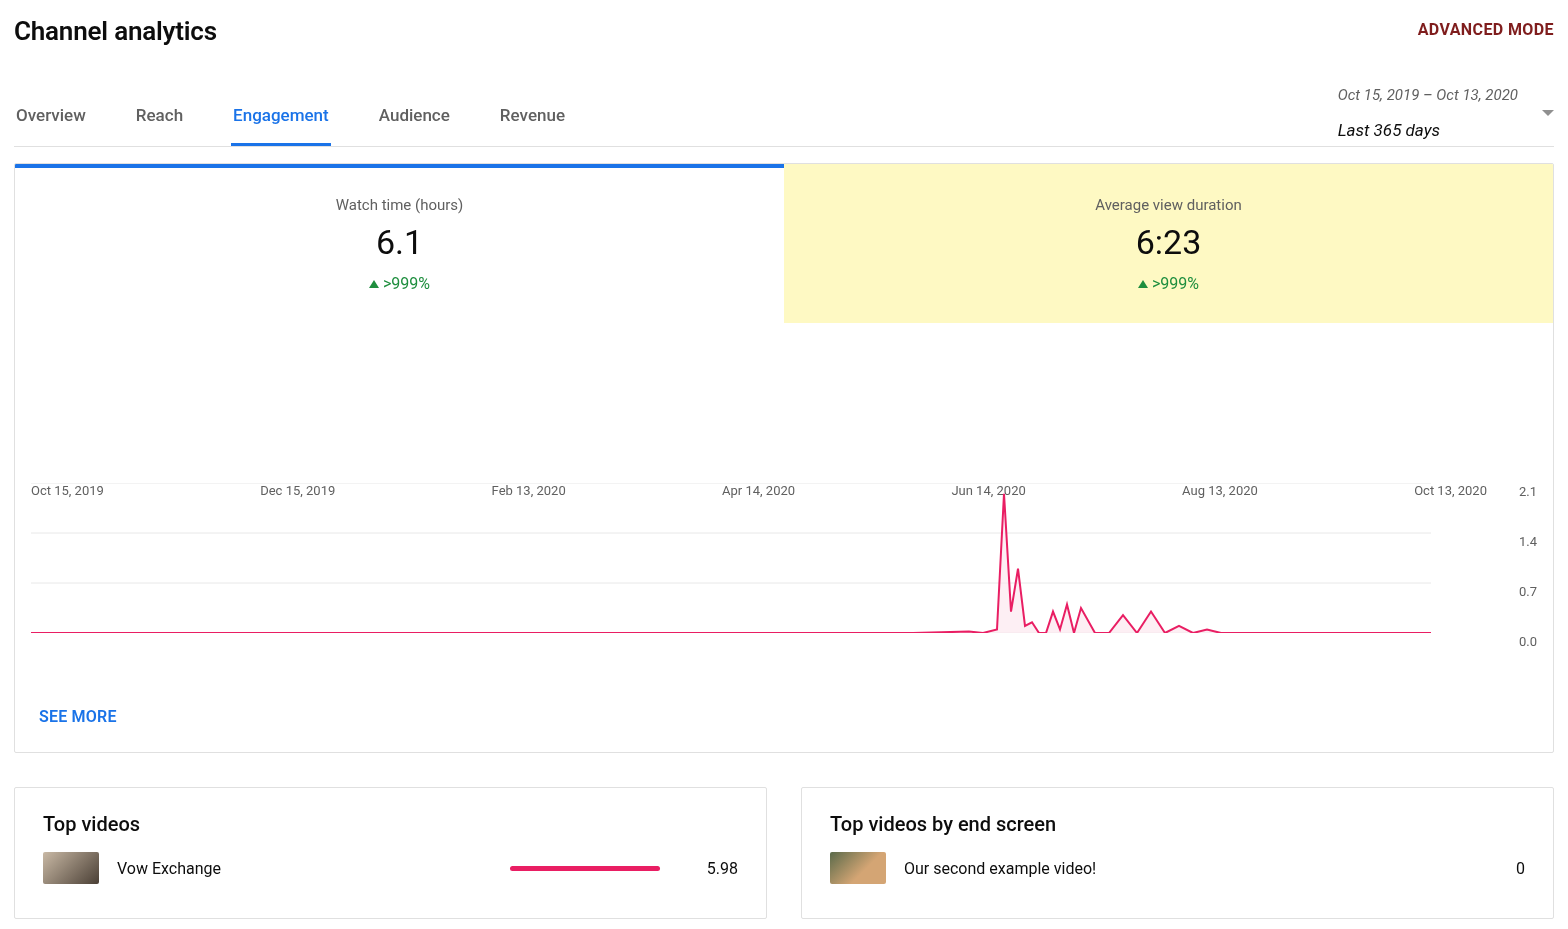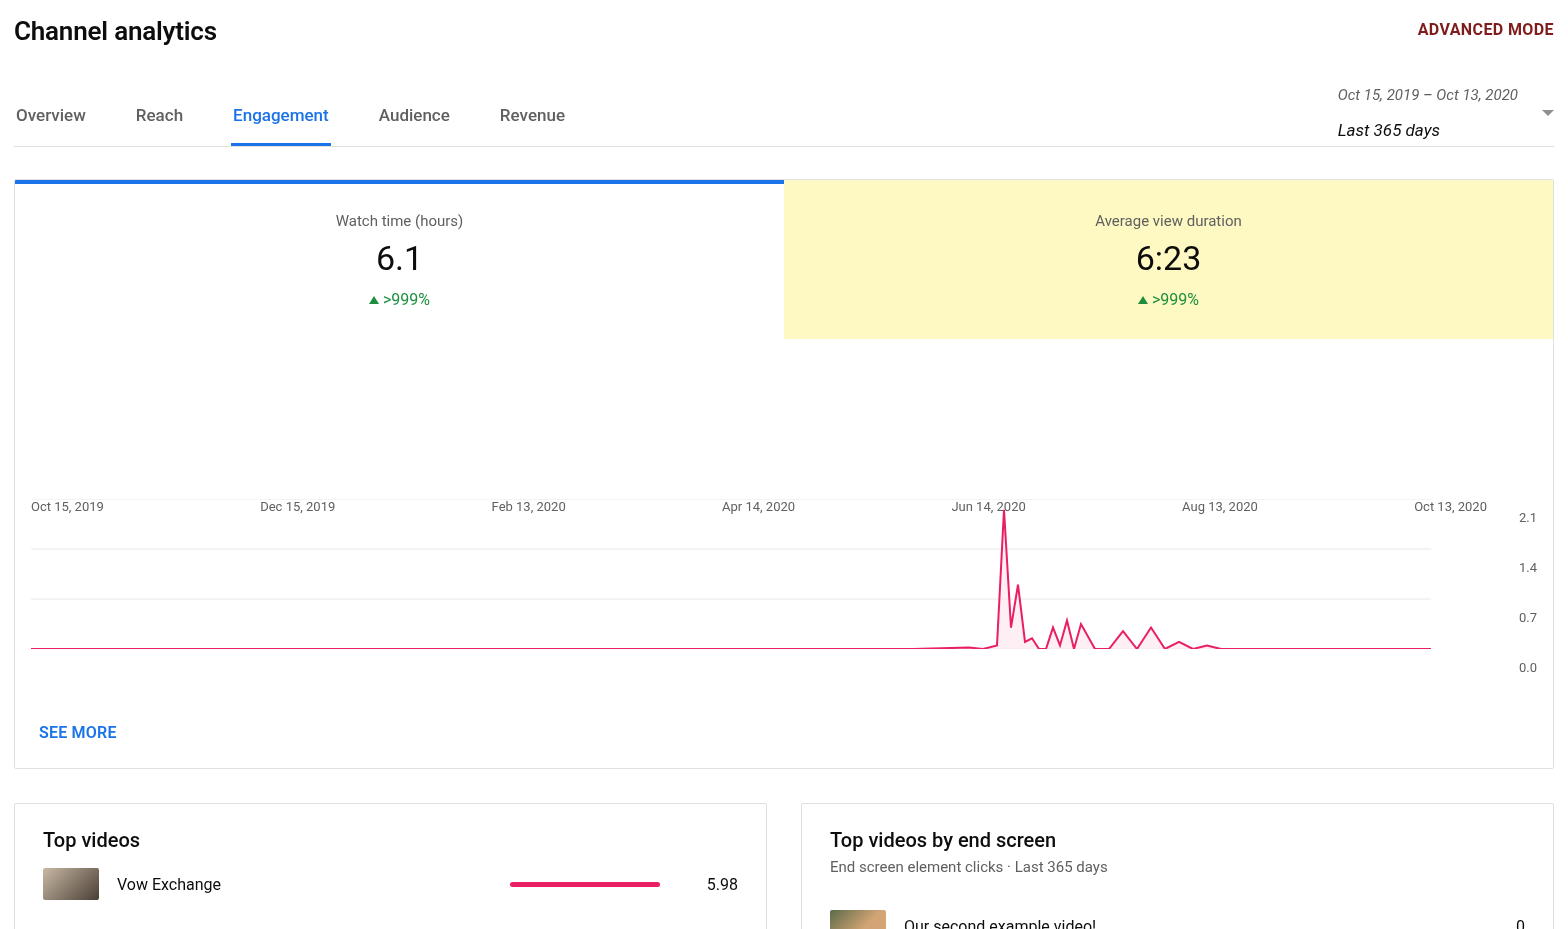--- a/index.html
+++ b/index.html
@@ -57,21 +57,21 @@
   .date-label { font-size: 17px; color: #0d0d0d; font-weight: 400; margin-top: 16px; }
   .chevron {
     width: 0; height: 0;
     border-left: 6px solid transparent;
     border-right: 6px solid transparent;
     border-top: 6px solid #909090;
   }
   .main-card {
     border: 1px solid #e0e0e0;
     border-radius: 2px;
-    margin-top: 32px;
+    margin-top: 16px;
     overflow: hidden;
   }
   .metric-row { display: flex; }
   .metric {
     flex: 1;
     text-align: center;
     padding: 28px 10px 30px 10px;
     cursor: pointer;
   }
   .metric.active { border-top: 4px solid #1a73e8; background: #fff; }
@@ -87,21 +87,21 @@
   }
   .chart-area {
     position: relative;
     height: 200px;
     margin: 34px 16px 0 16px;
   }
   .chart-svg { position:absolute; top:0; left:0; width:1400px; height:150px; }
   .grid-line { stroke:#e8e8e8; stroke-width:1; }
   .series-line { stroke:#e91e63; stroke-width:2; fill:none; }
   .series-fill { fill:#fce4ec; opacity:0.6; }
-  .y-ticks { position:absolute; right:0; top:18px; height:150px; width:50px;text-align:center; }
+  .y-ticks { position:absolute; right:0; top:8px; height:150px; width:50px;text-align:center; }
   .y-tick { position:absolute; right:0; font-size:13px; color:#606060; transform:translateY(-50%); }
   .x-ticks {
     display:flex; justify-content:space-between;
     font-size:13px; color:#606060;
     margin: 160px 50px 0 0;
   }
   .see-more {
     color:#1a73e8; font-weight:600; font-size:16px;
     padding: 24px 24px 26px 24px; cursor:pointer; letter-spacing:0.2px;
   }
@@ -211,21 +211,20 @@
           <div class="vid-name">Vow Exchange</div>
           <div class="bar-wrap">
             <div class="bar" style="width:150px"></div>
           </div>
           <div class="vid-val">5.98</div>
         </div>
       </div>
   </div>
   <div class="small-card">
     <div class="sc-title">Top videos by end screen</div>
-    <div class="sc-sub">End screen element clicks · Last 365 days</div>
     <div id="tes-rows">
         <div class="vid-row">
           <div class="thumb t3"></div>
           <div class="vid-name">Our second example video!</div>
           <div class="vid-val">0</div>
         </div>
       </div>
   </div>
 </div>
 

